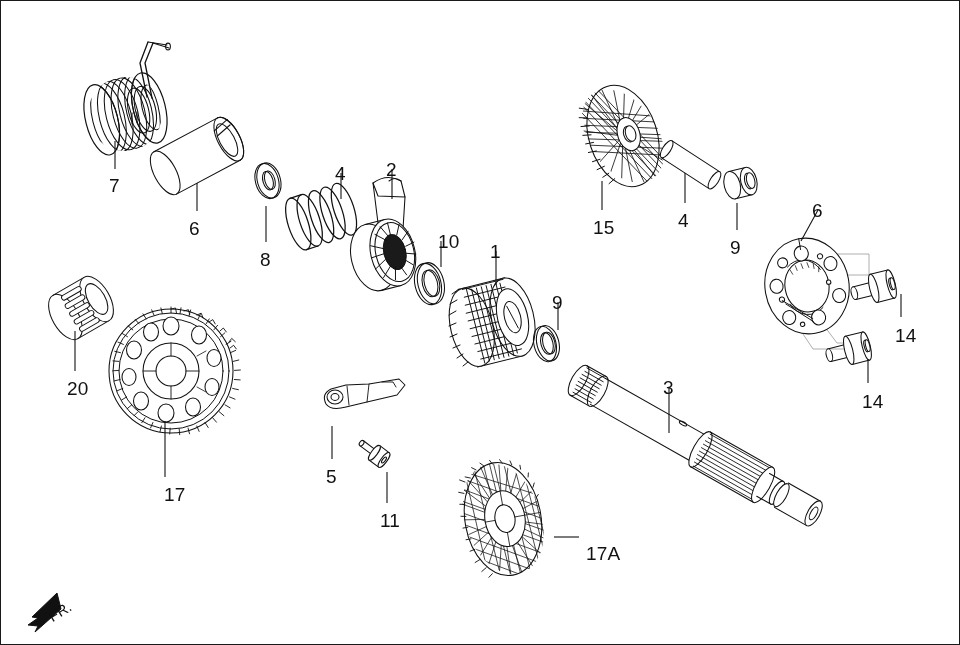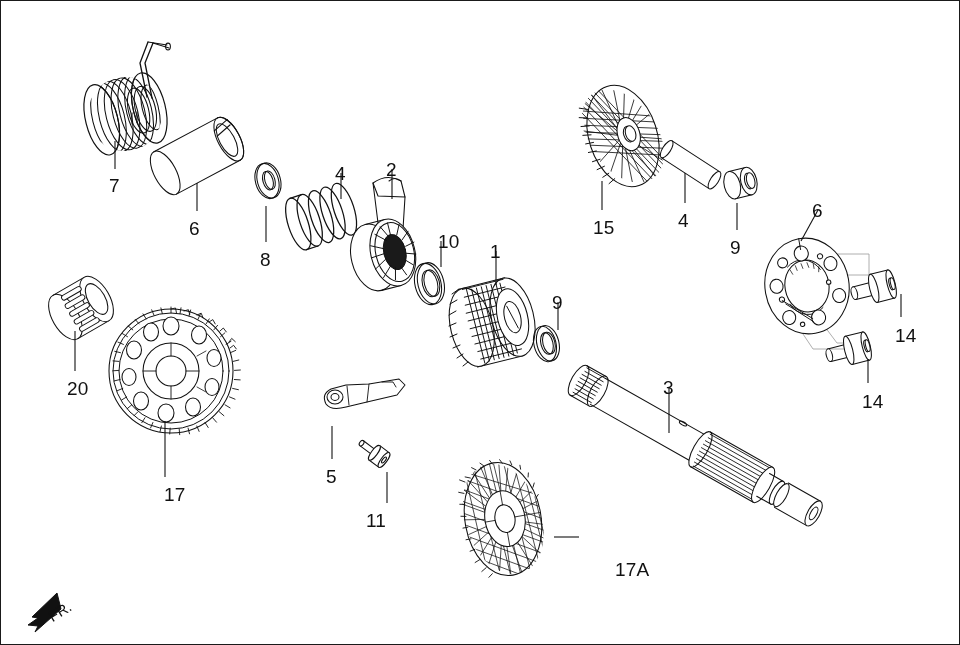--- a/index.html
+++ b/index.html
@@ -451,17 +451,17 @@
       <div class="lbl" style="left: 662px; top: 377px;">3</div>
       <div class="lbl" style="left: 592px; top: 217px;">15</div>
       <div class="lbl" style="left: 677px; top: 210px;">4</div>
       <div class="lbl" style="left: 729px; top: 237px;">9</div>
       <div class="lbl" style="left: 811px; top: 200px;">6</div>
       <div class="lbl" style="left: 894px; top: 325px;">14</div>
       <div class="lbl" style="left: 861px; top: 391px;">14</div>
       <div class="lbl" style="left: 66px; top: 378px;">20</div>
       <div class="lbl" style="left: 157px; top: 484px; margin-left: 6px;">17</div>
       <div class="lbl" style="left: 325px; top: 466px;">5</div>
-      <div class="lbl" style="left: 365px; top: 510px;">11</div>
-      <div class="lbl" style="left: 585px; top: 559px; margin-left: 29px;">17A</div>
+      <div class="lbl" style="left: 379px; top: 510px;">11</div>
+      <div class="lbl" style="left: 585px; top: 543px;">17A</div>
     </div>
 
 </div>
 
 </body></html>

